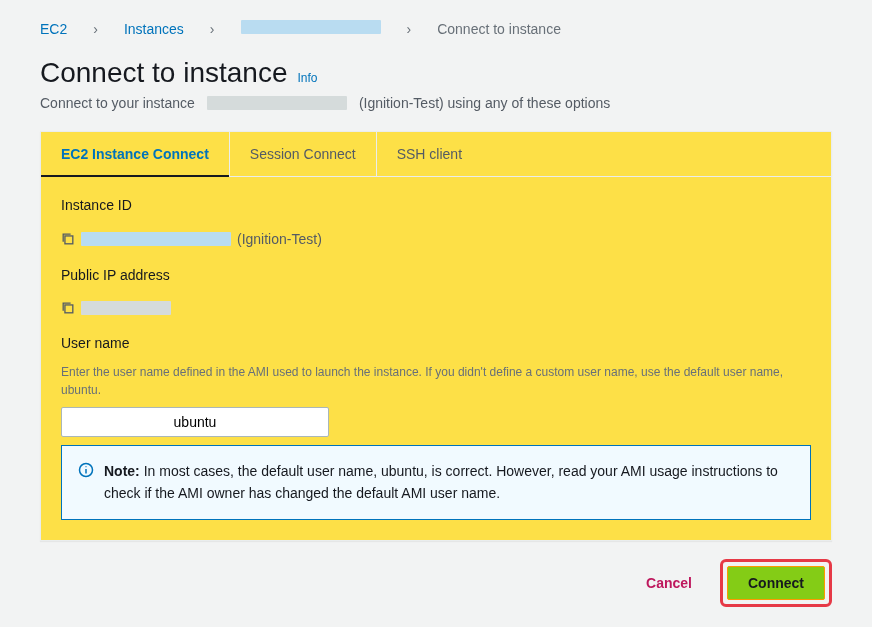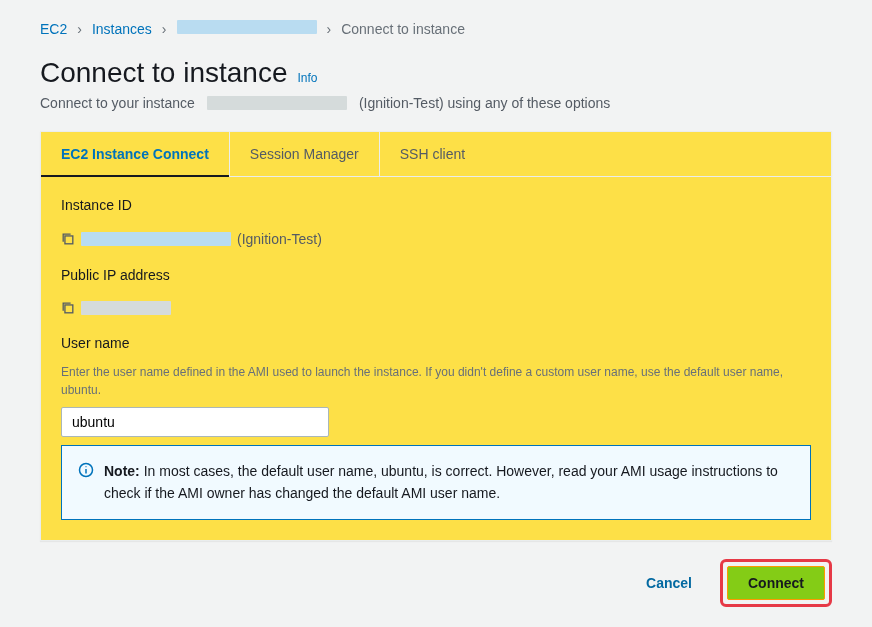--- a/index.html
+++ b/index.html
@@ -9,21 +9,21 @@
       color: #16191f;
       font-size: 14px;
       width: 872px;
       height: 627px;
       padding: 0;
     }
     .container { padding: 20px 40px; }
     .breadcrumb {
       display: flex;
       align-items: center;
-      gap: 10px;
+      gap: 26px;
       margin-bottom: 20px;
       font-size: 14px;
     }
     .breadcrumb a { color: #0073bb; text-decoration: none; cursor: pointer; }
     .breadcrumb .chevron { color: #687078; font-size: 14px; }
     .breadcrumb .current { color: #687078; }
     .redacted-blue {
       display: inline-block;
       background: #b9dcf1;
       width: 140px;
@@ -114,20 +114,21 @@
       margin-top: 12px;
       line-height: 1.5;
     }
     .text-input {
       width: 268px;
       padding: 6px 10px;
       border: 1px solid #aab7b8;
       border-radius: 2px;
       font-size: 14px;
       margin-top: 8px;
+      text-align: center;
     }
     .note-box {
       border: 1px solid #0073bb;
       background: #f1faff;
       padding: 14px 16px;
       display: flex;
       gap: 10px;
       align-items: flex-start;
       margin-top: 8px;
     }
@@ -143,21 +144,21 @@
     .footer {
       display: flex;
       justify-content: flex-end;
       align-items: center;
       gap: 12px;
       margin-top: 18px;
     }
     .btn-cancel {
       background: transparent;
       border: none;
-      color: #0369a1;
+      color: #be185d;
       font-size: 14px;
       font-weight: 700;
       padding: 8px 16px;
       cursor: pointer;
     }
     .connect-wrap {
       border: 3px solid #e63946;
       border-radius: 6px;
       padding: 4px;
     }
@@ -192,21 +193,21 @@
   </div>
   <div class="subtitle">
     <span>Connect to your instance</span>
     <span class="redacted-gray"></span>
     <span>(Ignition-Test) using any of these options</span>
   </div>
 
   <div class="panel">
     <div class="tabs">
       <div class="tab active">EC2 Instance Connect</div>
-      <div class="tab">Session Manager</div>
+      <div class="tab">Session Connect</div>
       <div class="tab">SSH client</div>
     </div>
 
     <div class="panel-body">
       <div class="field">
         <div class="field-label">Instance ID</div>
         <div class="field-value">
           <svg class="copy-icon" viewBox="0 0 16 16" fill="none" stroke="currentColor" stroke-width="1.5">
             <rect x="4.5" y="4.5" width="9" height="9"></rect>
             <path d="M2.5 11 V 2.5 H 11"></path>

